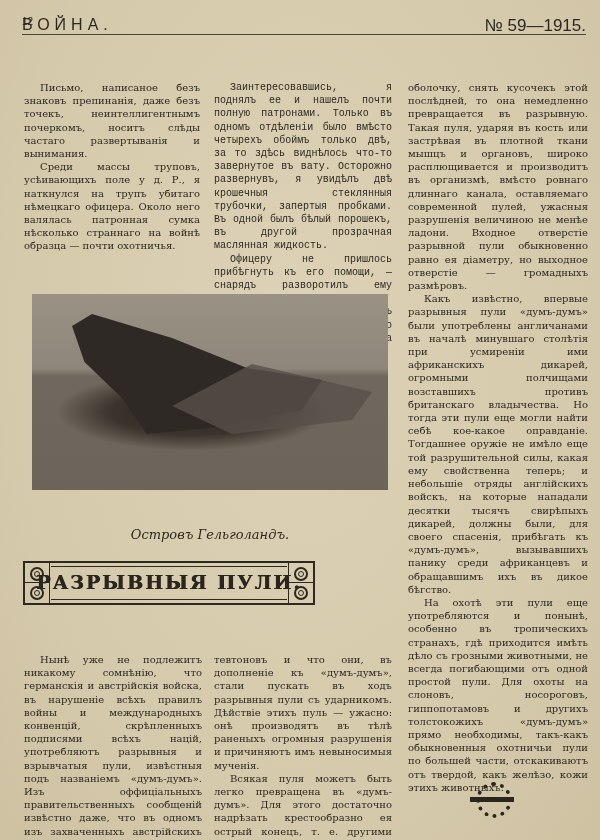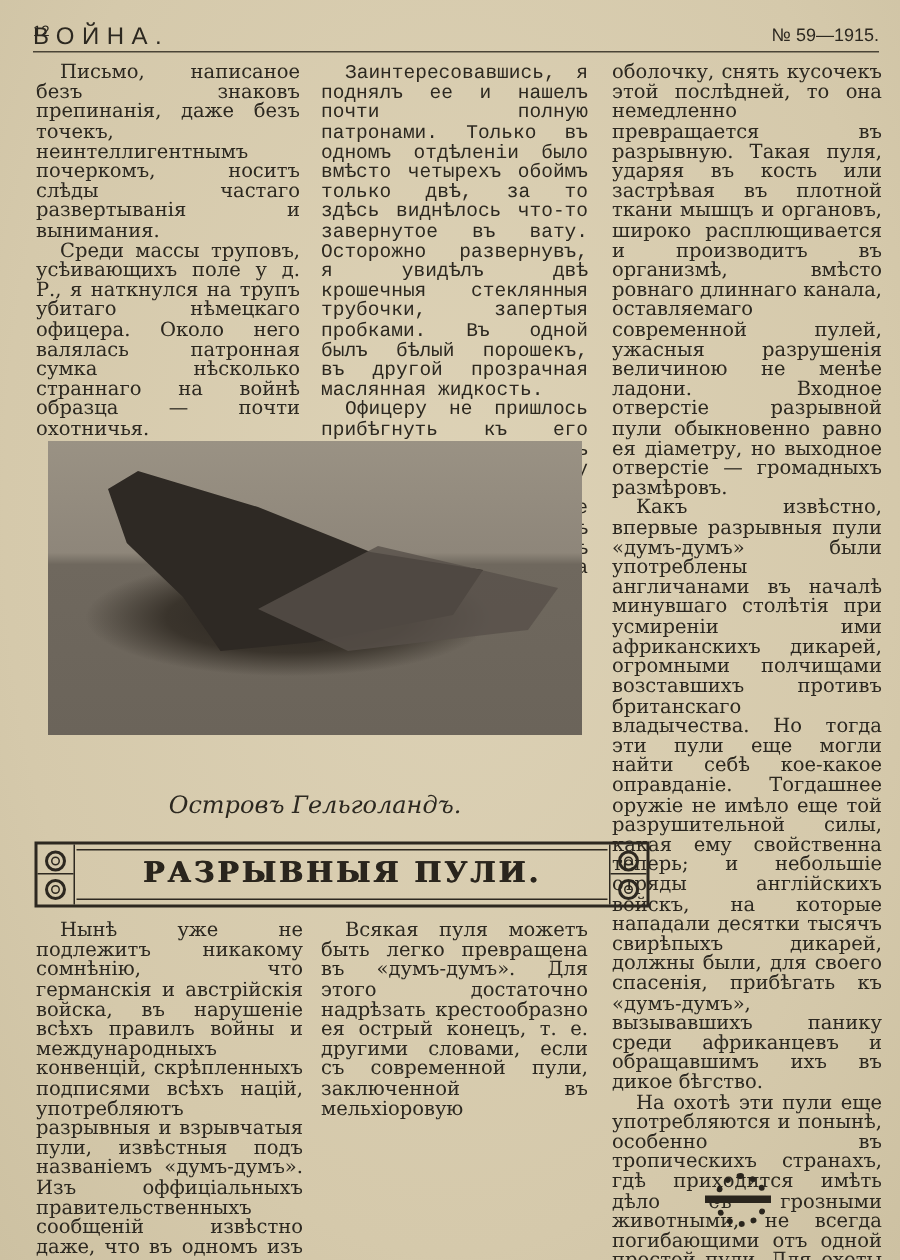--- a/index.html
+++ b/index.html
@@ -9,39 +9,39 @@
     font-family: "DejaVu Serif", "Liberation Serif", serif;
     color: #2c2820;
     position: relative;
   }
   .page { position: absolute; inset: 0;
     background: radial-gradient(ellipse at 50% 40%, #ddd2b6 0%, #d5c9ab 70%, #cdc1a2 100%); }
   .header { position: absolute; left: 22px; right: 14px; top: 10px; height: 24px;
     border-bottom: 1px solid #4a4436; font-family: "Liberation Sans", sans-serif; }
   .header .pg { position: absolute; left: 0; top: 6px; font-size: 10px; }
   .header .title { position: absolute; left: 0; right: 0; top: 6px; font-size: 16px; letter-spacing: 5px; }
-  .header .issue { position: absolute; right: 0; top: 6px; font-size: 12px; }
-  .col { position: absolute; font-size: 13px; line-height: 13.2px; text-align: justify; }
+  .header .issue { position: absolute; right: 0; top: 6px; font-size: 17px; }
+  .col { position: absolute; font-size: 10px; line-height: 13.2px; text-align: justify; margin-top: 39px; }
   .col p { margin: 0; text-indent: 16px; }
   .c1 { left: 24px; width: 176px; top: 42px; }
   .c2 { left: 214px; width: 178px; top: 42px; font-family: Liberation Mono, monospace; }
   .c3 { left: 408px; width: 180px; top: 42px; }
   .c1b { left: 24px; width: 178px; top: 614px; }
   .c2b { left: 214px; width: 178px; top: 614px; }
   .photo { position: absolute; left: 32px; top: 294px; width: 356px; height: 196px;
     background:
       radial-gradient(ellipse 38% 20% at 45% 60%, #2a2520 0%, #3a342c 60%, transparent 100%),
       linear-gradient(180deg, #9a9284 0%, #8e867a 38%, #6f685e 42%, #6b645a 100%);
     overflow: hidden; }
   .photo .rock { position: absolute; left: 40px; top: 20px; width: 250px; height: 120px;
     background: #2e2924; clip-path: polygon(0 10%, 8% 0, 40% 20%, 70% 45%, 100% 55%, 92% 80%, 55% 95%, 30% 100%, 20% 70%, 5% 40%); }
   .photo .beach { position: absolute; left: 140px; top: 70px; width: 200px; height: 70px;
     background: #57504a; clip-path: polygon(0 60%, 40% 0, 100% 40%, 90% 80%, 30% 100%); opacity: .8; }
-  .caption { position: absolute; left: 32px; width: 356px; top: 527px; text-align: center; font-style: italic; font-size: 16px; }
-  .banner { position: absolute; left: 23px; top: 561px; width: 410px; height: 44px;
+  .caption { position: absolute; left: 32px; width: 356px; top: 527px; text-align: center; font-style: italic; font-size: 13px; }
+  .banner { position: absolute; left: 23px; top: 561px; width: 292px; height: 44px;
     border: 2px solid #2d2820; box-sizing: border-box; }
   .banner .inner { position: absolute; left: 26px; right: 26px; top: 3px; bottom: 3px;
     border-top: 1.5px solid #2d2820; border-bottom: 1.5px solid #2d2820; }
   .banner .lside, .banner .rside { position: absolute; top: 0; bottom: 0; width: 24px; }
   .banner .lside { left: 0; border-right: 1.5px solid #2d2820; }
   .banner .rside { right: 0; border-left: 1.5px solid #2d2820; }
   .ring { position: absolute; left: 5px; width: 10px; height: 10px; border: 2px solid #2d2820; border-radius: 50%; }
   .ring::after { content: ""; position: absolute; left: 2px; top: 2px; width: 4px; height: 4px; border: 1px solid #2d2820; border-radius: 50%; }
   .ring.t { top: 4px; } .ring.b { top: 23px; }
   .bar { position: absolute; left: 0; right: 0; top: 19px; border-top: 1.5px solid #2d2820; }
@@ -101,20 +101,21 @@
       <div class="ring b"></div>
     </div>
   </div>
 
   <div class="col c1b">
     <p>Нынѣ уже не подлежитъ никакому сомнѣнію, что германскія и австрійскія войска, въ нарушеніе всѣхъ правилъ войны и международныхъ конвенцій, скрѣпленныхъ подписями всѣхъ націй, употребляютъ разрывныя и взрывчатыя пули, извѣстныя подъ названіемъ «думъ-думъ». Изъ оффиціальныхъ правительственныхъ сообщеній извѣстно даже, что въ одномъ изъ захваченныхъ австрійскихъ обозовъ найдено было около 17 тысячъ такихъ ужасныхъ, безчеловѣчныхъ пуль.</p>
 
   </div>
 
   <div class="col c2b">
+    <p style="text-indent:0">тевтоновъ и что они, въ дополненіе къ «думъ-думъ», стали пускать въ ходъ разрывныя пули съ ударникомъ. Дѣйствіе этихъ пуль — ужасно: онѣ производятъ въ тѣлѣ раненыхъ огромныя разрушенія и причиняютъ имъ невыносимыя мученія.</p>
     <p>Всякая пуля можетъ быть легко превращена въ «думъ-думъ». Для этого достаточно надрѣзать крестообразно ея острый конецъ, т. е. другими словами, если съ современной пули, заключенной въ мельхіоровую</p>
   </div>
 
   <div class="emblem">
     <div class="circ"></div>
     <div class="rod"></div>
   </div>
 
 </div>
 

